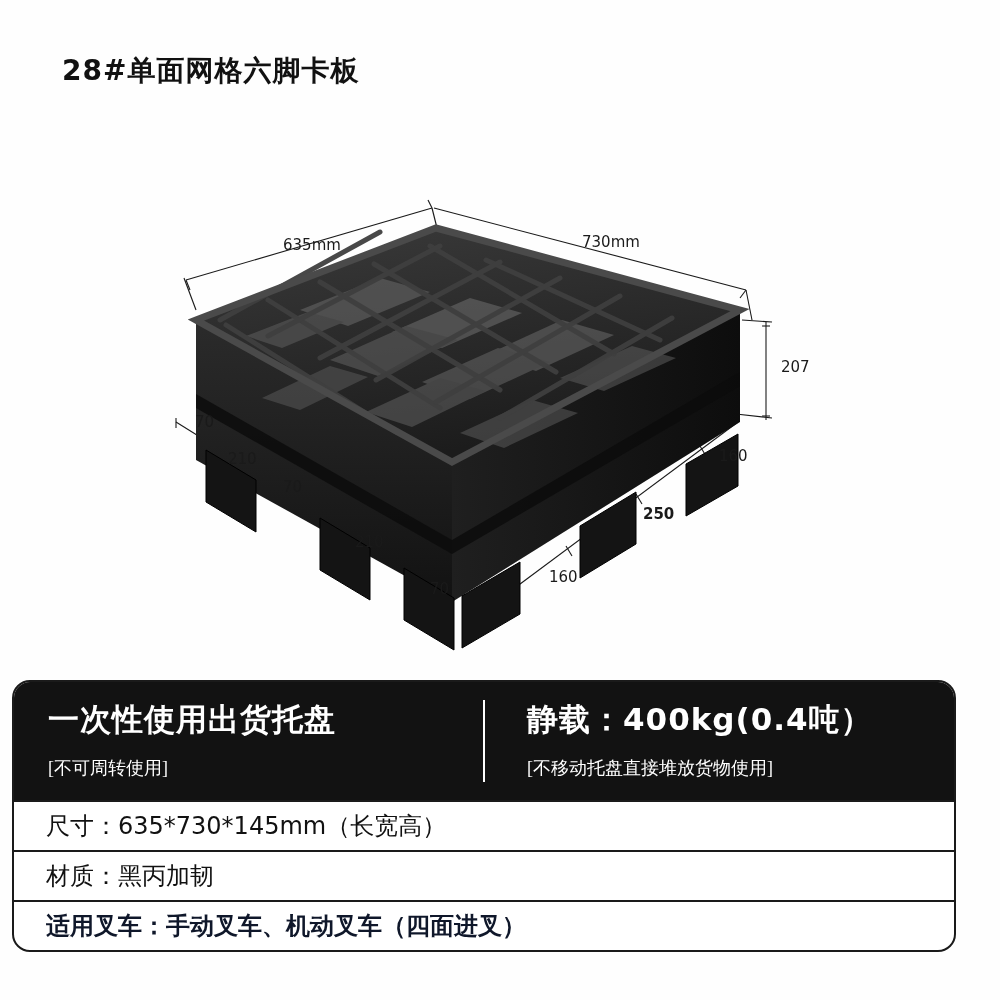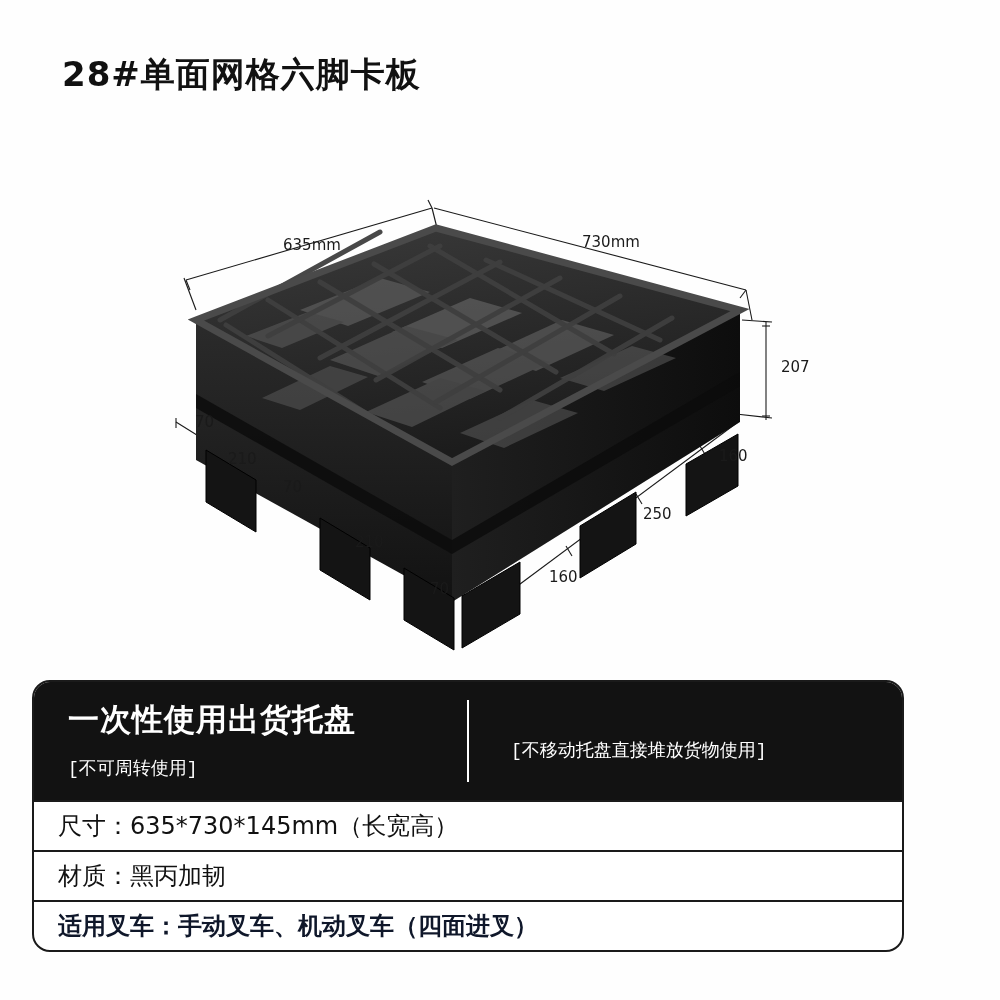--- a/index.html
+++ b/index.html
@@ -21,21 +21,21 @@
     width: 1000px;
     height: 1000px;
     background: #fefefe;
   }
 
   
   .title {
     position: absolute;
     left: 62px;
     top: 52px;
-    font-size: 34px;
+    font-size: 28px;
     font-weight: bold;
     color: #111111;
     letter-spacing: 1px;
     font-family: "DejaVu Sans", sans-serif;
     white-space: nowrap;
   }
 
   
   .diagram {
     position: absolute;
@@ -66,23 +66,23 @@
     position: absolute;
     font-size: 15px;
     color: #1a1a1a;
     font-family: "DejaVu Sans", sans-serif;
     white-space: nowrap;
   }
 
   
   .spec-panel {
     position: absolute;
-    left: 32px;
+    left: 12px;
     top: 680px;
-    width: 872px;
+    width: 944px;
     height: 272px;
     border: 2px solid #1a1a1a;
     border-radius: 18px;
     box-sizing: border-box;
     overflow: hidden;
     background: #ffffff;
   }
   .spec-head {
     position: relative;
     height: 118px;
@@ -111,29 +111,29 @@
     font-size: 31px;
     font-weight: bold;
     letter-spacing: 1px;
     white-space: nowrap;
     line-height: 1.15;
   }
   .head-sub {
     font-size: 18px;
     margin-top: 18px;
     white-space: nowrap;
-    font-family: Liberation Mono, monospace;
+    font-family: Liberation Serif, serif;
   }
 
   .spec-row {
     display: flex;
     align-items: center;
     height: 50px;
     border-top: 2px solid #1a1a1a;
-    padding: 0 0 0 24px;
+    padding: 0 0 0 32px;
     box-sizing: border-box;
     font-size: 24px;
     color: #111111;
     white-space: nowrap;
   }
   .spec-row:first-of-type {
     border-top: none;
   }
   .spec-row .seg {
     display: inline-block;
@@ -261,32 +261,33 @@
 
     <div class="dim-label" style="left:283px; top:78px;margin-top:8px;">635mm</div>
     <div class="dim-label" style="left:582px; top:83px;">730mm</div>
     <div class="dim-label" style="left:781px; top:208px;">207</div>
     <div class="dim-label" style="left:195px; top:263px;">70</div>
     <div class="dim-label" style="left:228px; top:300px;">210</div>
     <div class="dim-label" style="left:283px; top:328px;">70</div>
     <div class="dim-label" style="left:355px; top:383px;">210</div>
     <div class="dim-label" style="left:430px; top:430px;">70</div>
     <div class="dim-label" style="left:549px; top:418px;">160</div>
-    <div class="dim-label" style="left:643px; top:355px;">250</div>
+    <div class="dim-label" style="left:643px; top:355px;font-weight:bold;">250</div>
     <div class="dim-label" style="left:719px; top:297px;">160</div>
   </div>
 
   <div class="spec-panel">
     <div class="spec-head">
       <div class="cell">
         <div class="head-main">一次性使用出货托盘</div>
         <div class="head-sub">[不可周转使用]</div>
       </div>
       <div class="divider"></div>
       <div class="cell right">
+        <div class="head-main">静载：400kg(0.4吨）</div>
         <div class="head-sub">[不移动托盘直接堆放货物使用]</div>
       </div>
     </div>
 
     <div class="spec-row">
       <span class="seg">尺寸：635*730*145mm（长宽高）</span>
     </div>
 
     <div class="spec-row">
       <span class="seg">材质：黑丙加韧</span>

